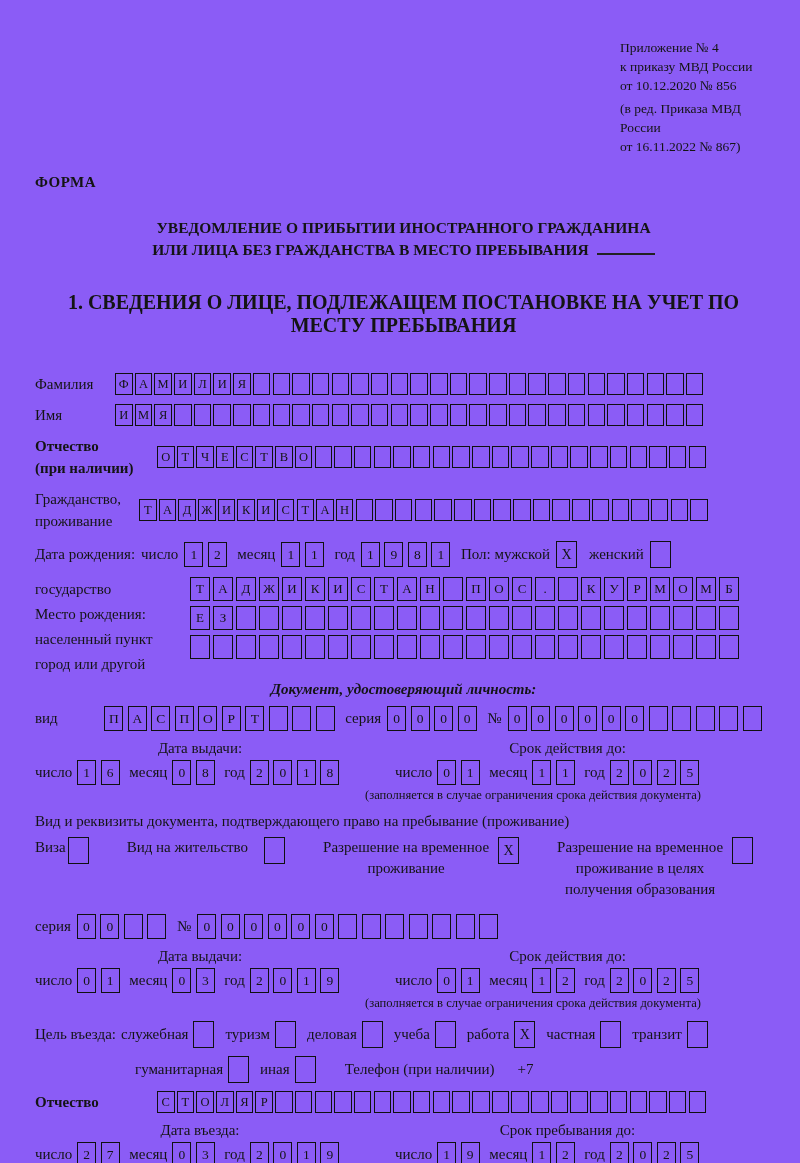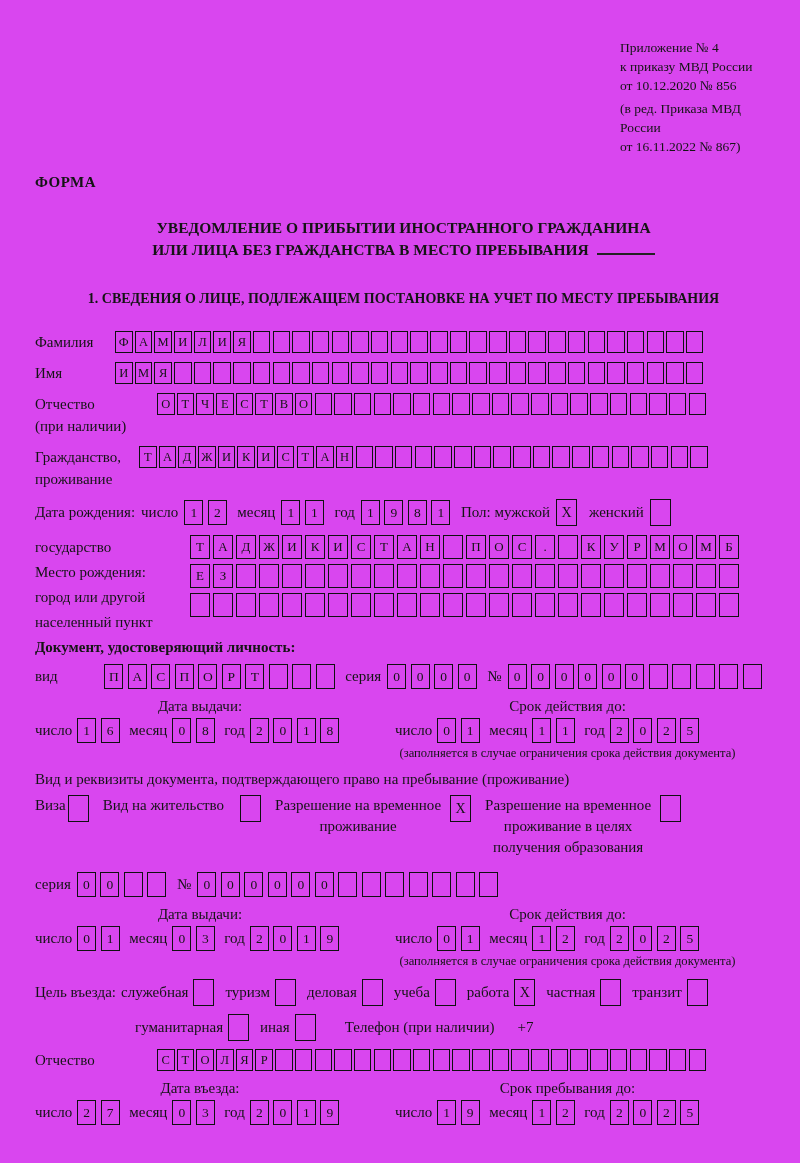--- a/index.html
+++ b/index.html
@@ -1,56 +1,56 @@
 <!DOCTYPE html>
 <html><head>
 <meta charset="utf-8">
 <style>
   html,body{margin:0;padding:0;background:#fff;}
   .page{
     width:800px;height:1163px;box-sizing:border-box;
     padding:38px 28px 16px 35px;
     font-family:"Liberation Serif","DejaVu Serif",serif;
-    font-size:15px;color:#141414;background:#d946ef;overflow:hidden;
+    font-size:15px;color:#141414;background:#8b5cf6;overflow:hidden;
   }
   .hdr{margin-left:585px;font-size:13.5px;line-height:19px;}
   .hdr .gap{height:4px;}
   .forma{font-weight:bold;text-align:left;margin:18px 37px 0 0;font-size:15px;letter-spacing:.5px;}
   .title{font-weight:bold;text-align:center;font-size:15.5px;line-height:22px;margin-top:26px;}
   .blank-line{display:inline-block;width:58px;border-bottom:2px solid #222;height:14px;margin-left:8px;}
-  .sec1{font-weight:bold;text-align:center;font-size:14px;margin:30px 0 24px 0;}
-  .row{display:flex;align-items:flex-start;margin-bottom:9px;}
+  .sec1{font-weight:bold;text-align:center;font-size:20px;margin:30px 0 36px 0;}
+  .row{display:flex;align-items:center;margin-bottom:9px;}
   .lbl{flex:0 0 auto;}
   .lbl2{line-height:22px;}
   .boxes{white-space:nowrap;}
   .bx{
     display:inline-block;width:15.5px;height:20px;border:1.6px solid #101010;
     margin-right:2.2px;text-align:center;font-size:12.5px;line-height:20px;
     vertical-align:middle;font-family:"Liberation Serif",serif;
   }
   .boxes.lg .bx{width:18px;height:22px;margin-right:3px;font-size:13px;line-height:22px;}
   .boxes.dt .bx{width:17px;height:23px;margin-right:4.5px;border-width:1.9px;font-size:13.5px;line-height:23px;}
   .boxes.cb .bx{width:19px;height:25px;border-width:1.8px;font-size:14px;line-height:25px;margin-right:0;}
   .inline-row{align-items:center;}
   .inline-row > span{margin-right:6px;}
   .w80{width:80px;}
   .w104{width:104px;}
-  .w122{width:122px;}
+  .w122{width:122px;font-weight:bold;}
   .mr14{margin-right:14px;}
   .mplace{display:flex;margin-bottom:4px;}
   .mplace .labels{width:155px;line-height:25px;flex:0 0 auto;}
   .mplace .brows .boxes{display:block;margin-bottom:5px;}
-  .center-bold{font-weight:bold;margin:2px 0 8px 0;}
+  .center-bold{font-weight:bold;text-align:center;margin:2px 0 8px 0;font-style:italic;}
   .dates-row{display:flex;margin-bottom:10px;}
   .dates-half{display:flex;flex-direction:column;}
   .dates-head{text-align:center;margin-bottom:3px;}
   .dates-line{display:flex;align-items:center;white-space:nowrap;}
   .dates-line > span{margin-right:5px;}
-  .note{font-size:12.6px;margin-top:3px;text-align:center;}
-  .opts{display:flex;align-items:flex-start;margin:6px 0 14px 0;}
+  .note{font-size:12.6px;margin-top:3px;text-align:left;}
+  .opts{display:flex;align-items:flex-start;margin:6px 0 14px 0;gap:24px;}
   .opt{display:flex;align-items:flex-start;margin-right:14px;}
   .opt .ol{text-align:center;line-height:21px;margin-right:9px;}
   .purpose-line{display:flex;align-items:center;margin-bottom:8px;flex-wrap:nowrap;}
   .purpose-line > span{margin-right:5px;}
   .purpose-line .boxes{margin-right:11px;}
 </style>
 </head>
 <body>
 
 <div class="page">
@@ -110,22 +110,22 @@
     <span>Пол: мужской</span>
     <span class="boxes cb"><span class="bx">X</span></span>
     <span style="margin-left:6px">женский</span>
     <span class="boxes cb"><span class="bx"></span></span>
   </div>
 
   <div class="mplace">
     <div class="labels">
       <div>государство</div>
       <div>Место рождения:</div>
+      <div>населенный пункт</div>
       <div>город или другой</div>
-      <div>населенный пункт</div>
     </div>
     <div class="brows">
       <span class="boxes lg"><span class="bx">Т</span><span class="bx">А</span><span class="bx">Д</span><span class="bx">Ж</span><span class="bx">И</span><span class="bx">К</span><span class="bx">И</span><span class="bx">С</span><span class="bx">Т</span><span class="bx">А</span><span class="bx">Н</span><span class="bx"></span><span class="bx">П</span><span class="bx">О</span><span class="bx">С</span><span class="bx">.</span><span class="bx"></span><span class="bx">К</span><span class="bx">У</span><span class="bx">Р</span><span class="bx">М</span><span class="bx">О</span><span class="bx">М</span><span class="bx">Б</span></span>
       <span class="boxes lg"><span class="bx">Е</span><span class="bx">З</span><span class="bx"></span><span class="bx"></span><span class="bx"></span><span class="bx"></span><span class="bx"></span><span class="bx"></span><span class="bx"></span><span class="bx"></span><span class="bx"></span><span class="bx"></span><span class="bx"></span><span class="bx"></span><span class="bx"></span><span class="bx"></span><span class="bx"></span><span class="bx"></span><span class="bx"></span><span class="bx"></span><span class="bx"></span><span class="bx"></span><span class="bx"></span><span class="bx"></span></span>
       <span class="boxes lg"><span class="bx"></span><span class="bx"></span><span class="bx"></span><span class="bx"></span><span class="bx"></span><span class="bx"></span><span class="bx"></span><span class="bx"></span><span class="bx"></span><span class="bx"></span><span class="bx"></span><span class="bx"></span><span class="bx"></span><span class="bx"></span><span class="bx"></span><span class="bx"></span><span class="bx"></span><span class="bx"></span><span class="bx"></span><span class="bx"></span><span class="bx"></span><span class="bx"></span><span class="bx"></span><span class="bx"></span></span>
     </div>
   </div>
 
   <div class="center-bold">Документ, удостоверяющий личность:</div>
 

